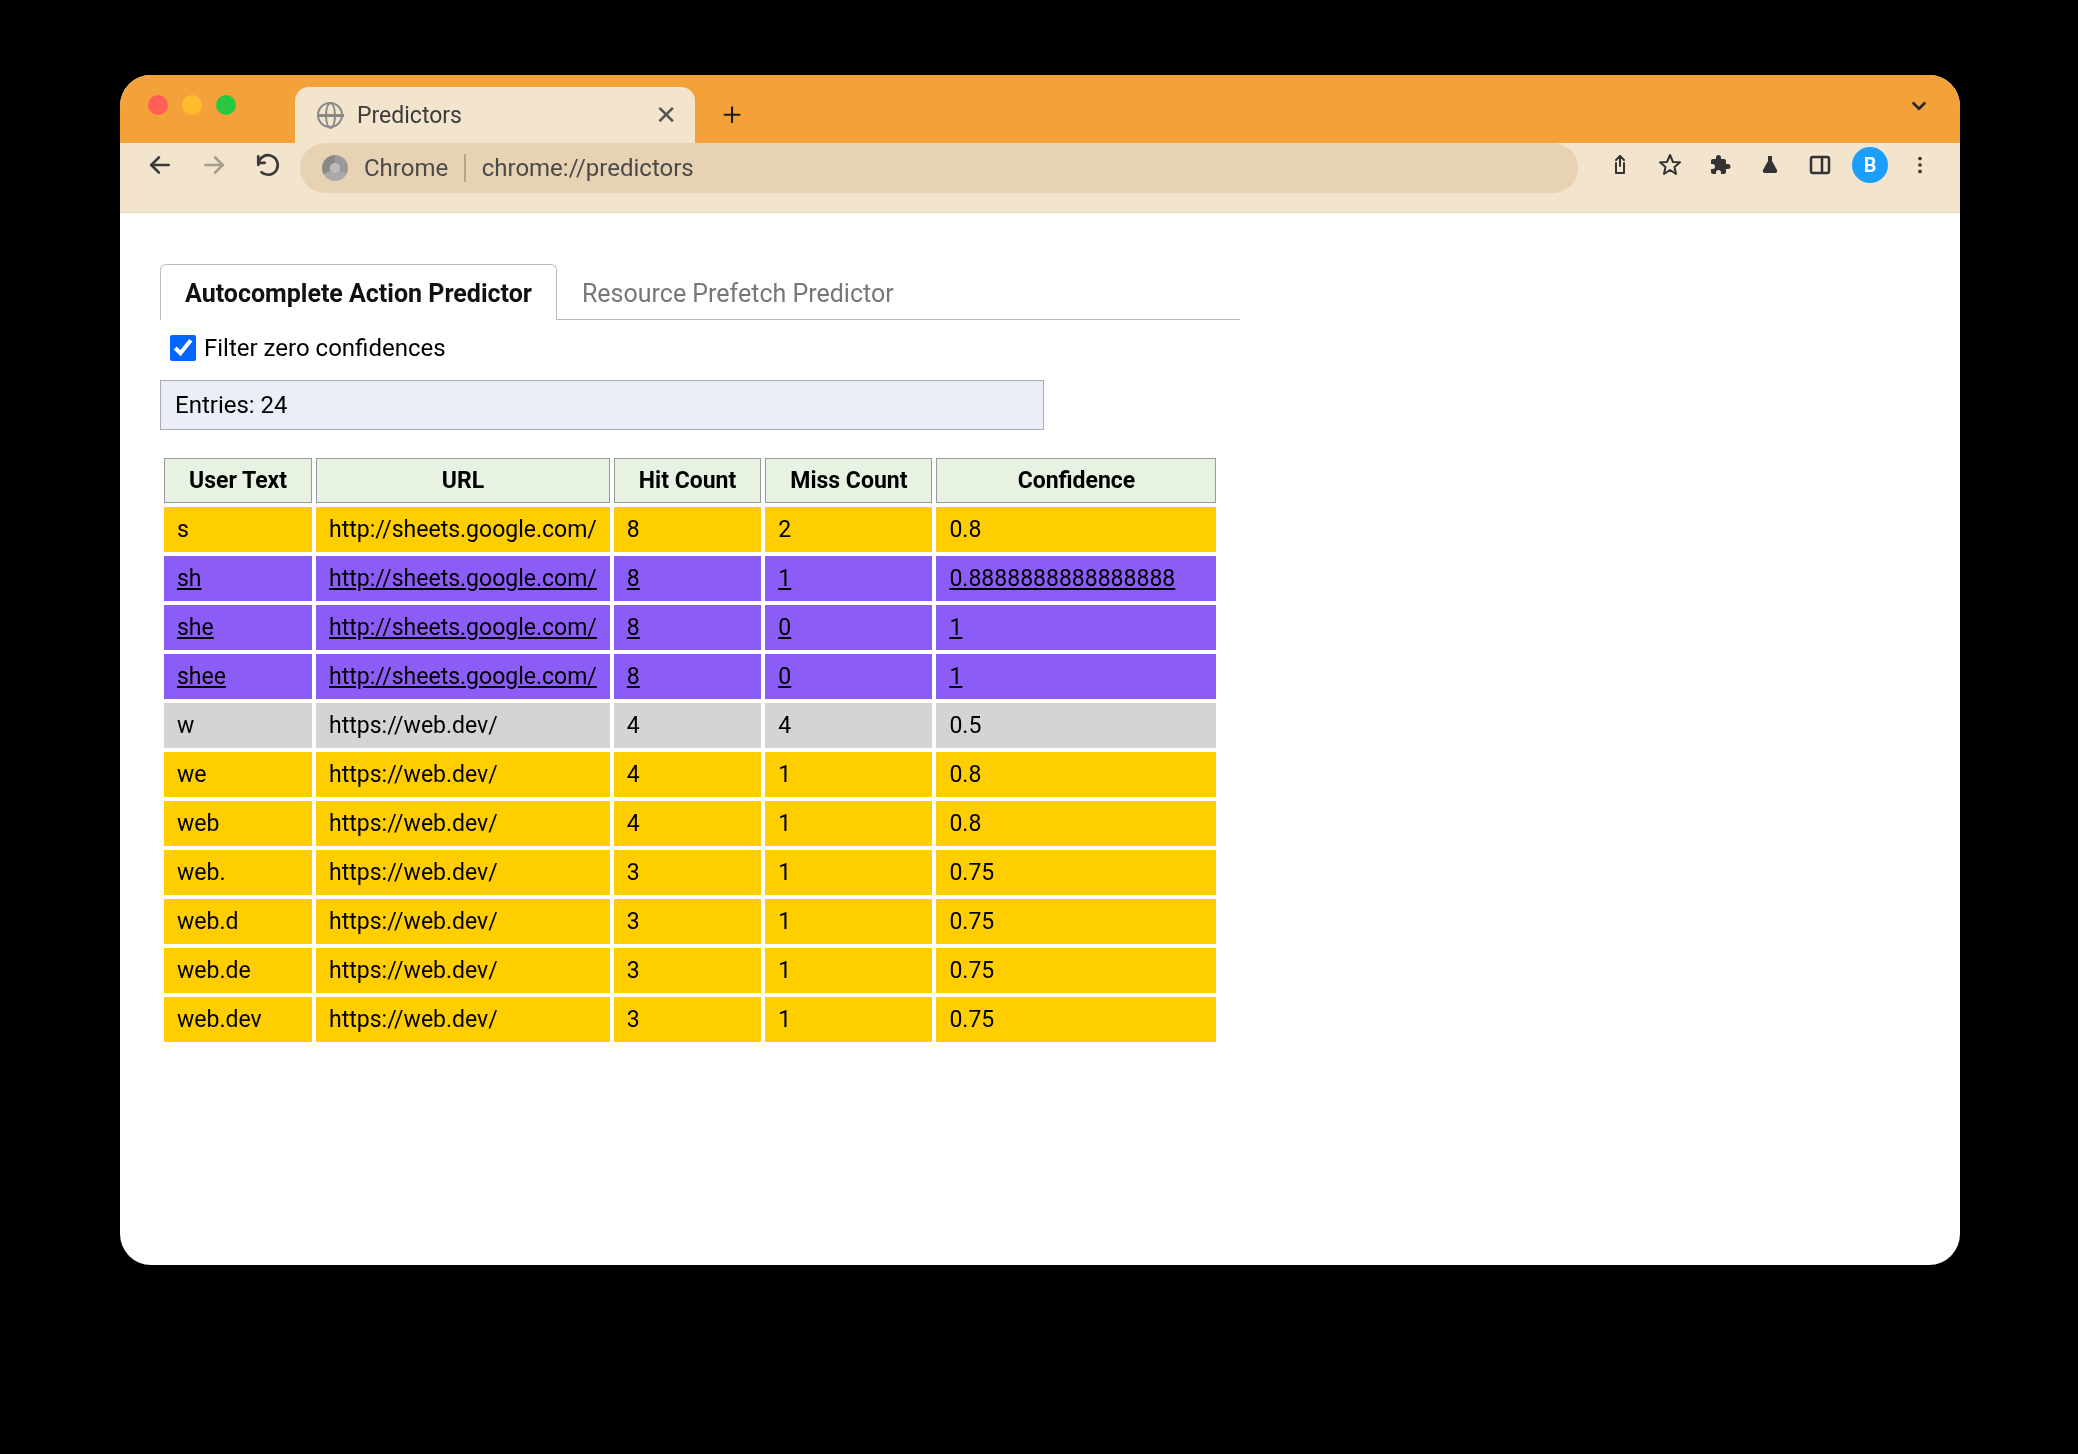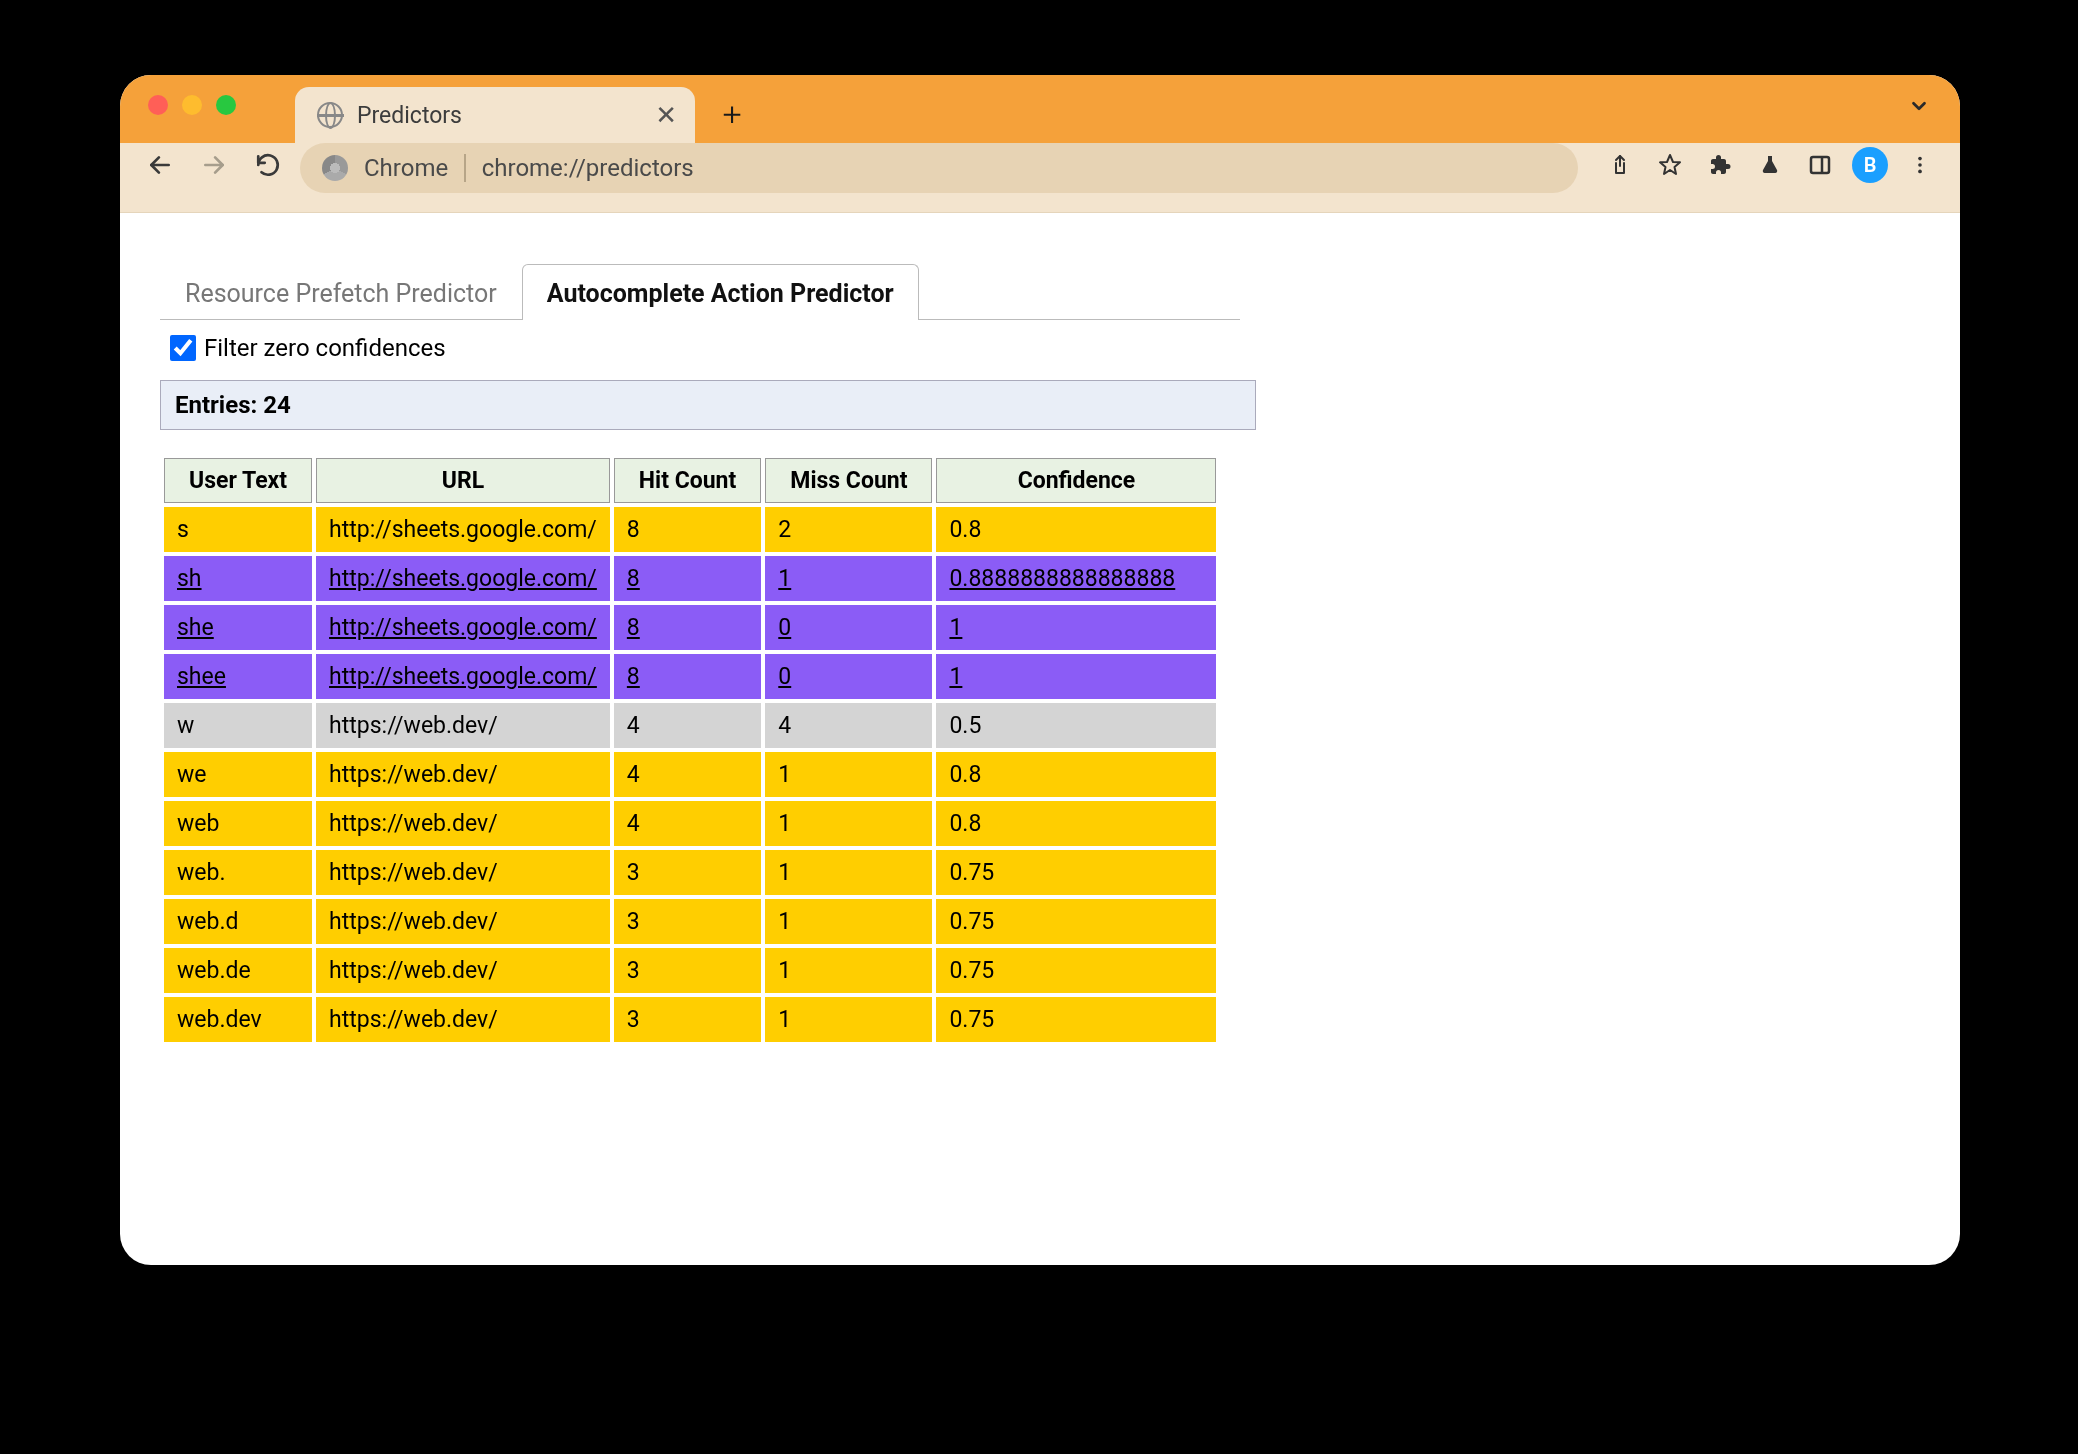--- a/index.html
+++ b/index.html
@@ -219,26 +219,26 @@
     padding: 14px 10px 18px;
     font-size: 24px;
   }
   .filter-row input[type=checkbox] {
     width: 26px;
     height: 26px;
     accent-color: #0066ff;
   }
 
   .entries-bar {
-    width: 1096px;
+    width: 884px;
     background: #e9eef7;
     border: 1px solid #aab;
     padding: 10px 14px;
     font-size: 24px;
-    font-weight: 700;
+    font-weight: 400;
     margin-bottom: 24px;
   }
 
   table.pred {
     border-collapse: separate;
     border-spacing: 4px;
     font-size: 23px;
   }
   table.pred th {
     background: #e8f2e3;
@@ -353,25 +353,25 @@
             <circle cx="12" cy="12" r="2"></circle>
             <circle cx="12" cy="19" r="2"></circle>
           </svg>
       </div>
     </div>
   </div>
 
   <div class="page">
 
     <div class="subtabs">
+      <div class="subtab active">
+        <span>Autocomplete Action Predictor</span>
+      </div>
       <div class="subtab">
         <span>Resource Prefetch Predictor</span>
-      </div>
-      <div class="subtab active">
-        <span>Autocomplete Action Predictor</span>
       </div>
     </div>
 
     <div class="filter-row">
       <input type="checkbox" checked="" style="">
       <span>Filter zero confidences</span>
     </div>
 
     <div class="entries-bar">
       <span>Entries: 24</span>

